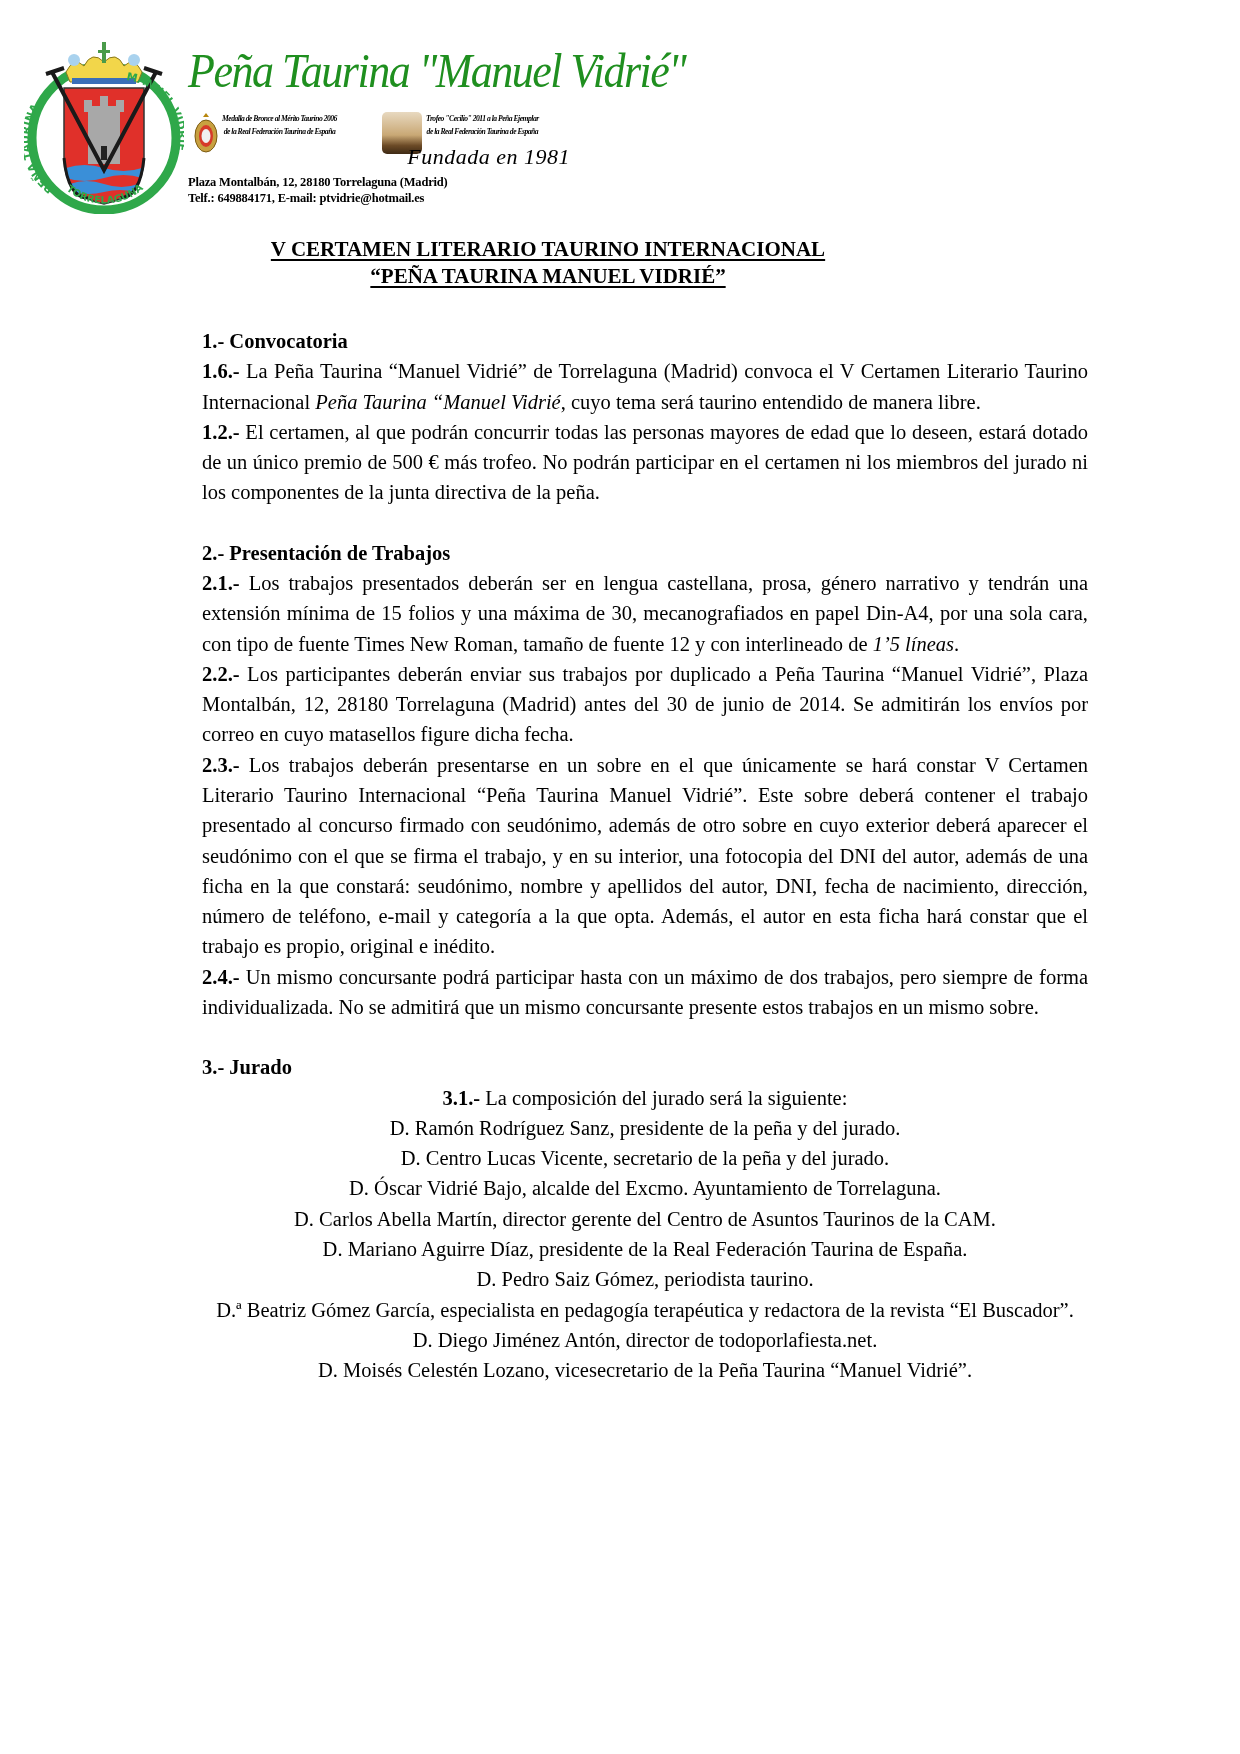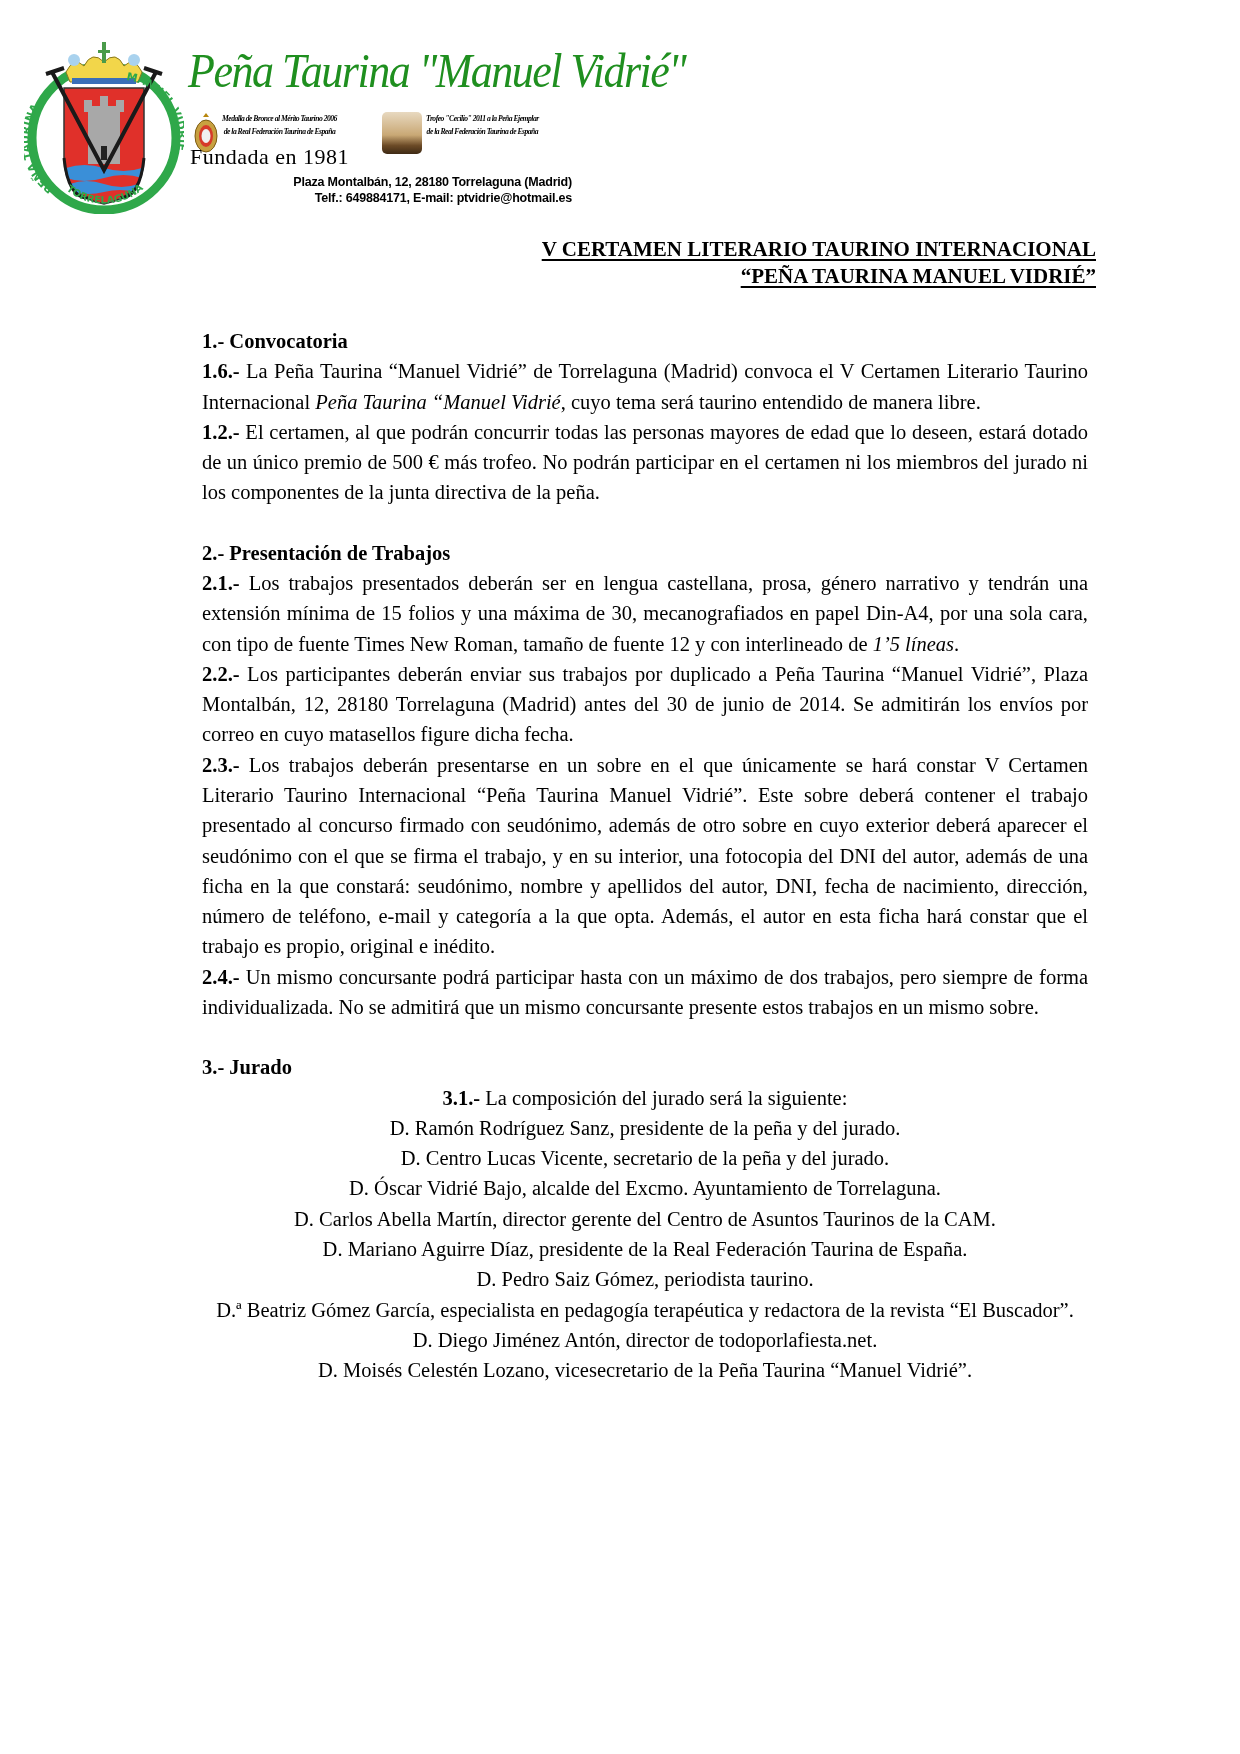--- a/index.html
+++ b/index.html
@@ -16,31 +16,31 @@
   .awards { position: absolute; left: 194px; top: 100px; width: 376px; height: 44px; }
   .award { position: absolute; top: 12px; height: 44px; display: flex; }
   .award.a1 { left: 0; }
   .award.a2 { left: 188px; }
   .award-text { font-family: "Liberation Serif", serif; font-style: italic; font-weight: bold;
                 font-size: 9px; line-height: 13px; letter-spacing: -0.6px; margin-left: 4px;
                 text-align: center; white-space: nowrap; transform: scaleX(0.85); transform-origin: left center; }
   .medal-icon { width: 24px; height: 42px; flex: none; }
   .trophy-icon { width: 40px; height: 42px; flex: none; border-radius: 5px;
                  background: linear-gradient(180deg, #e8d9c0 0%, #c9a875 55%, #6b4a26 80%, #3e2a15 100%); }
-  .founded { position: absolute; left: 190px; top: 143px; width: 380px; text-align: left;
-             font-family: "Liberation Serif", serif; font-size: 22px;
+  .founded { position: absolute; left: 190px; top: 143px; width: 380px; text-align: right;
+             font-family: "Liberation Serif", serif; font-style: italic; font-size: 22px;
              line-height: 28px; letter-spacing: 0.5px; }
-  .address, .contact { position: absolute; left: 188px; width: 384px; text-align: right;
-             font-family: Liberation Sans, sans-serif; font-weight: bold; font-size: 12.5px;
+  .address, .contact { position: absolute; left: 188px; width: 384px; text-align: left;
+             font-family: Liberation Serif, serif; font-weight: bold; font-size: 12.5px;
              line-height: 16px; white-space: nowrap; letter-spacing: -0.2px; }
   .address { top: 174px; }
   .contact { top: 190px; }
 
   
-  .doc-title { position: absolute; left: 0; top: 236px; width: 1096px; text-align: right;
+  .doc-title { position: absolute; left: 0; top: 236px; width: 1096px; text-align: center;
                font-weight: bold; font-size: 21px; line-height: 27px; }
   .doc-title span { text-decoration: underline; text-decoration-thickness: 2px; text-underline-offset: 3px; }
 
   
   .body-text { position: absolute; left: 178px; top: 326px; width: 886px;
                font-size: 20.5px; line-height: 30.27px; text-align: justify; margin-left: 24px; }
   .body-text p { margin: 0; }
   .body-text .blank { height: 30.27px; }
   .body-text h2 { margin: 0; font-size: 20.5px; font-weight: bold; line-height: 30.27px; }
   .num { font-weight: bold; }

